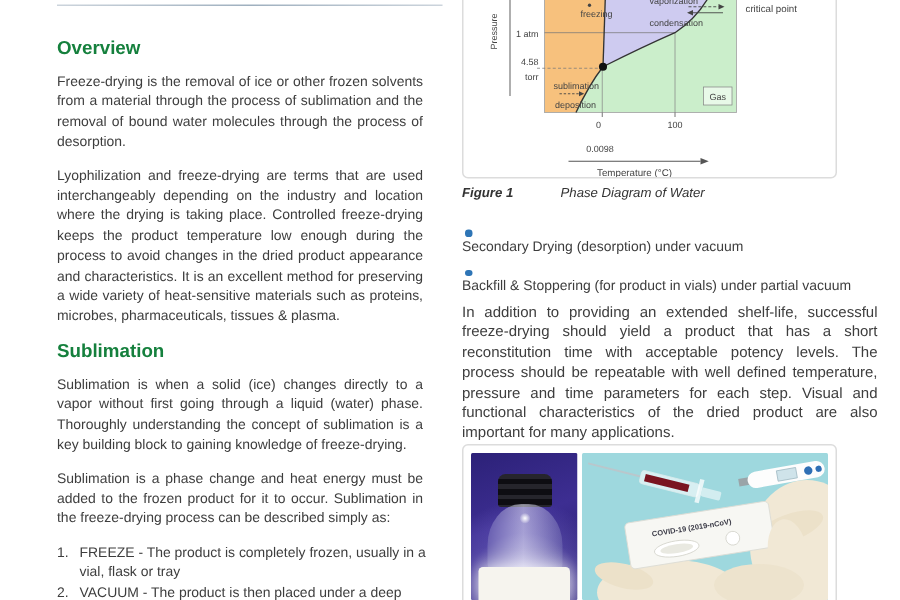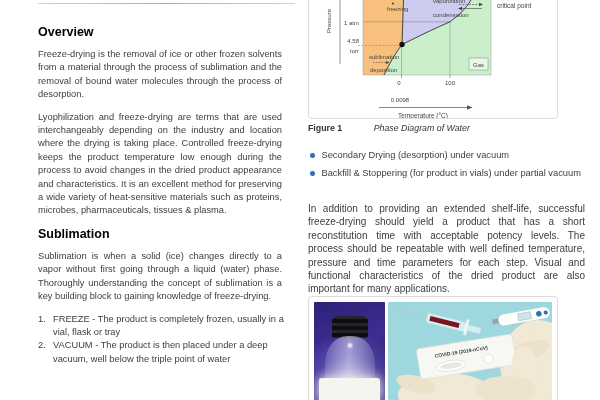--- a/index.html
+++ b/index.html
@@ -4,38 +4,38 @@
 <style>
   html,body{margin:0;padding:0;}
   body{width:600px;height:400px;position:relative;overflow:hidden;background:#ffffff;
        font-family:"Liberation Sans", sans-serif;color:#3d3d3d;}
   .page{position:absolute;inset:0;background:#fff;}
 
   
   .col-left{position:absolute;left:38px;top:0;width:257px;}
   .top-rule{margin-top:3px;height:1px;
     background:linear-gradient(90deg,#ccd4dc 0%,#9fb0bf 50%,#ccd4dc 100%);}
-  h2{font-size:12.5px;font-weight:bold;color:#000000;margin:0;}
+  h2{font-size:12.5px;font-weight:bold;color:#15803d;margin:0;}
   .h-first{margin:21px 0 9px 0;}
   .h-next{margin:4px 0 9px 0;}
   .body-p{font-size:9.3px;line-height:13.4px;text-align:justify;margin:0 13px 9px 0;}
   ol.steps{list-style:none;margin:0;padding:0;font-size:9.3px;line-height:13.4px;}
   ol.steps .step{display:flex;}
   ol.steps .num{width:15px;flex:none;}
   ol.steps .step-text{flex:1;}
 
   
   .figure-panel{position:absolute;left:308px;top:-46px;width:250px;height:165px;
     border:1px solid #dcdcdc;border-radius:4px;background:#fff;overflow:hidden;box-sizing:border-box;}
   .fig-caption{position:absolute;left:308px;top:123px;font-size:8.8px;color:#333;}
-  .fig-caption .fig-label{font-weight:bold;}
+  .fig-caption .fig-label{font-weight:bold;font-style:italic;}
   .fig-caption .fig-text{font-style:italic;padding-left:29px;}
 
   .rc-bullets{position:absolute;left:308px;top:149px;width:277px;}
-  .bullet-row{display:flex;margin-bottom:5px;font-size:9.3px;line-height:13.4px;}
+  .bullet-row{display:flex;margin-bottom:5px;font-size:9.3px;line-height:13.4px;flex-direction:column;}
   .bullet-dot{flex:none;width:4.5px;height:4.5px;border-radius:50%;background:#2e75b6;margin:4px 7px 0 2px;}
   .rc-para{position:absolute;left:308px;top:202px;width:277px;
     font-size:10px;line-height:13.4px;text-align:justify;}
 
   
   .photo-panel{position:absolute;left:308px;top:296px;width:250px;height:112px;
     border:1px solid #dcdcdc;border-radius:4px;background:#fff;box-sizing:border-box;
     padding:5px;display:flex;gap:3px;}
   .photo1{flex:none;width:71px;height:98px;position:relative;overflow:hidden;border-radius:1px;
     background:
@@ -64,20 +64,21 @@
 
   <div class="col-left">
     <div class="top-rule"></div>
 
     <h2 class="h-first">Overview</h2>
     <p class="body-p">Freeze-drying is the removal of ice or other frozen solvents from a material through the process of sublimation and the removal of bound water molecules through the process of desorption.</p>
     <p class="body-p">Lyophilization and freeze-drying are terms that are used interchangeably depending on the industry and location where the drying is taking place. Controlled freeze-drying keeps the product temperature low enough during the process to avoid changes in the dried product appearance and characteristics. It is an excellent method for preserving a wide variety of heat-sensitive materials such as proteins, microbes, pharmaceuticals, tissues &amp; plasma.</p>
 
     <h2 class="h-next">Sublimation</h2>
     <p class="body-p">Sublimation is when a solid (ice) changes directly to a vapor without first going through a liquid (water) phase. Thoroughly understanding the concept of sublimation is a key building block to gaining knowledge of freeze-drying.</p>
+    <p class="body-p">Sublimation is a phase change and heat energy must be added to the frozen product for it to occur. Sublimation in the freeze-drying process can be described simply as:</p>
 
     <ol class="steps">
       <li class="step">
         <span class="num">1.</span>
         <span class="step-text">FREEZE - The product is completely frozen, usually in a vial, flask or tray</span>
       </li>
       <li class="step">
         <span class="num">2.</span>
         <span class="step-text">VACUUM - The product is then placed under a deep vacuum, well below the triple point of water</span>
       </li>

